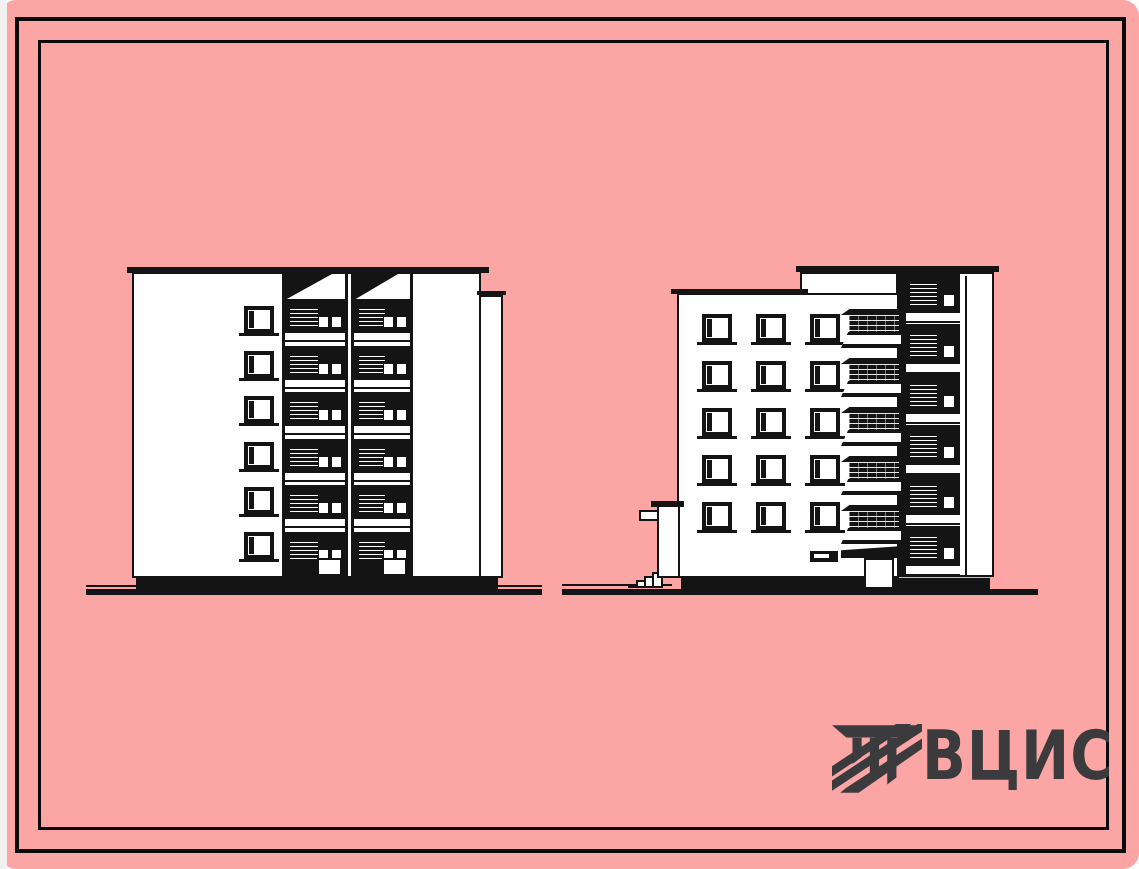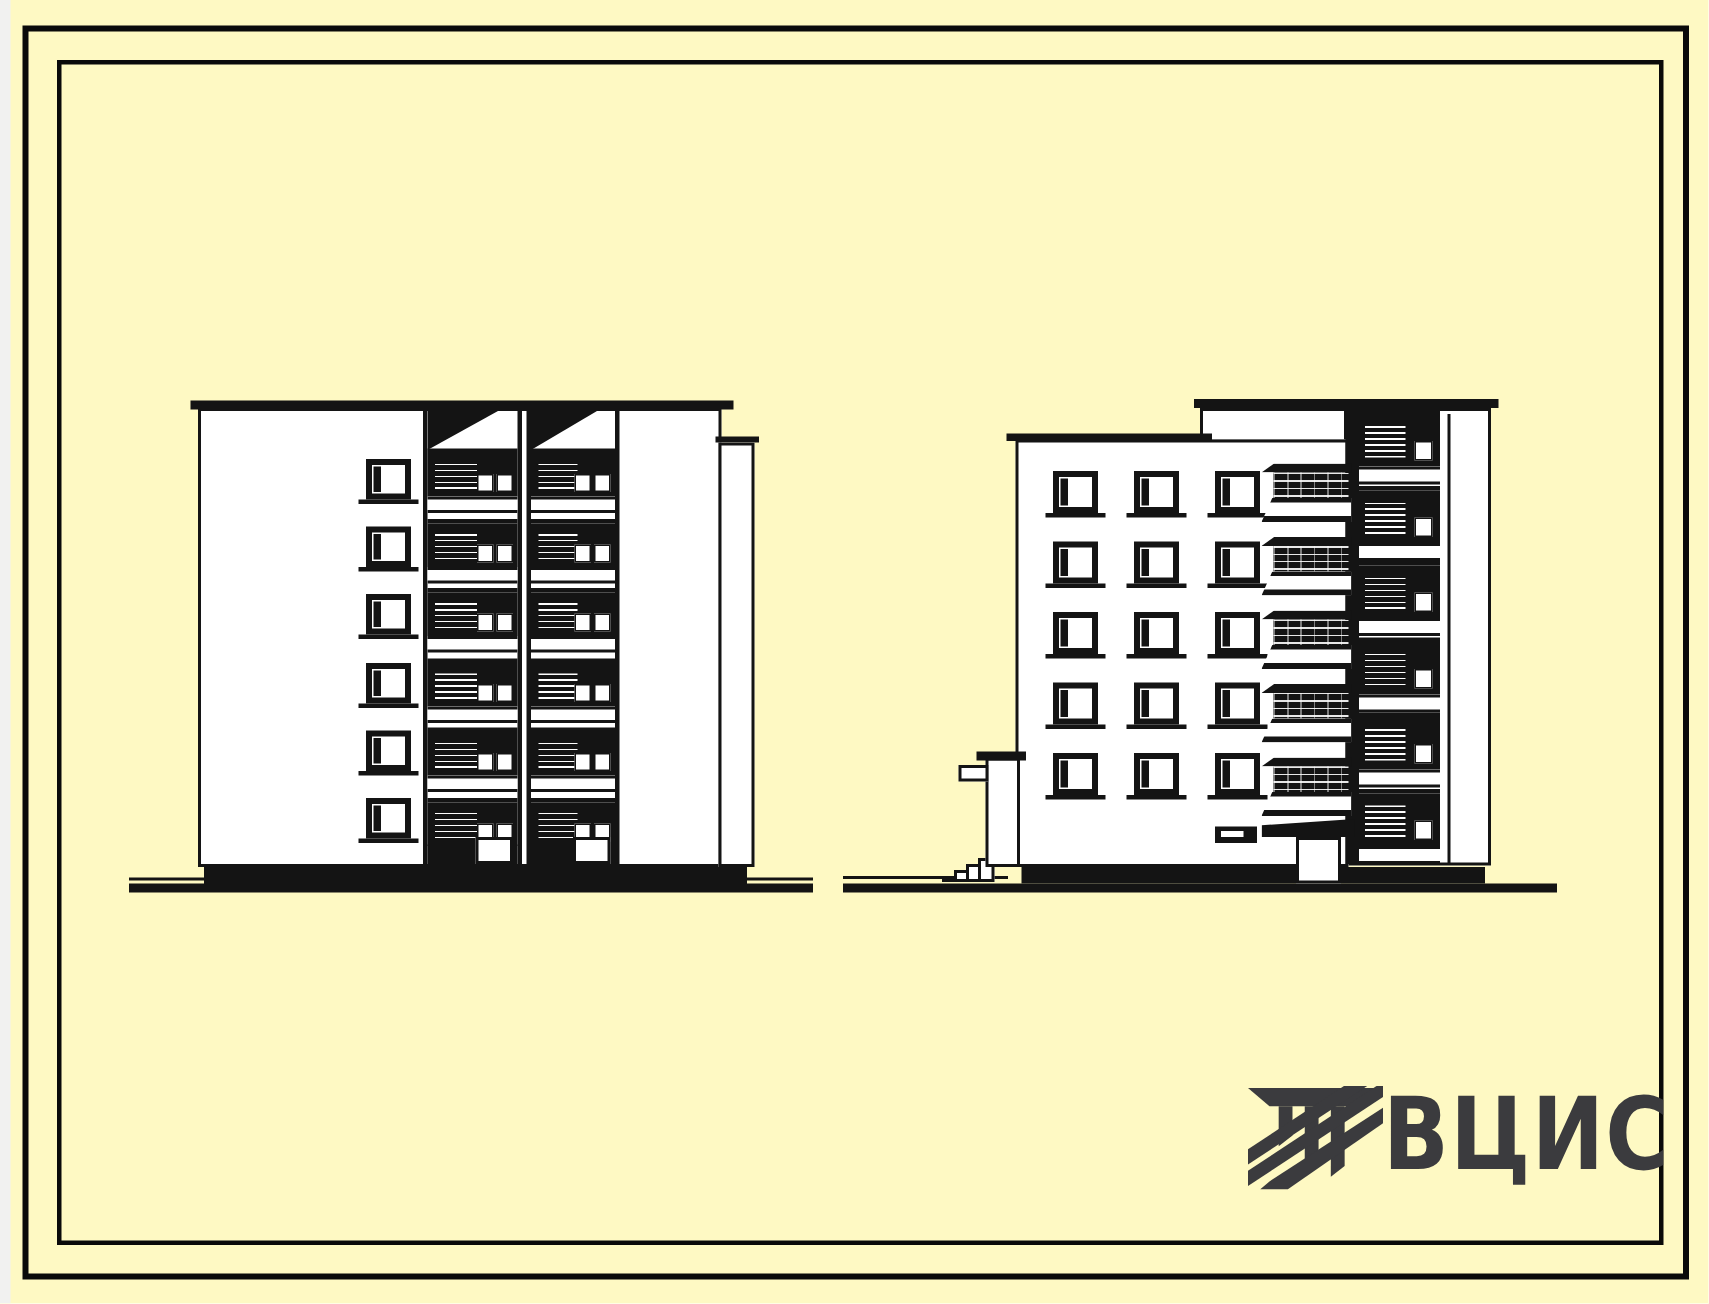--- a/index.html
+++ b/index.html
@@ -1,19 +1,19 @@
 <!DOCTYPE html>
 <html><head>
 <meta charset="utf-8">
 <style>
   html,body{margin:0;padding:0;background:#fff;}
   body{width:1139px;height:869px;position:relative;overflow:hidden;
        font-family:"DejaVu Sans","Liberation Sans",sans-serif;}
   .abs{position:absolute;box-sizing:border-box;}
-  .sheet{position:absolute;left:0;top:0;width:1139px;height:869px;background:#fef9c3;}
+  .sheet{position:absolute;left:0;top:0;width:1139px;height:869px;background:#fca5a5;border-radius:16px;}
   .scan-edge{left:0;top:0;width:7px;height:869px;background:#f1f1f0;}
   .border-outer{left:15px;top:17px;width:1111px;height:836px;border:4px solid #0a0a0a;background:transparent;}
   .border-inner{left:38px;top:40px;width:1071px;height:790px;border:3px solid #0a0a0a;background:transparent;}
   .layer{left:0;top:0;width:1139px;height:869px;}
   .logo{left:826px;top:718px;width:270px;height:84px;}
   .logo-mark{position:absolute;left:6px;top:6px;width:90px;height:70px;}
   .logo-text{position:absolute;left:96px;top:2px;font-weight:bold;font-size:67px;line-height:72px;
              letter-spacing:1px;transform:scaleX(.86);transform-origin:left top;white-space:nowrap;}
 </style>
 </head>

